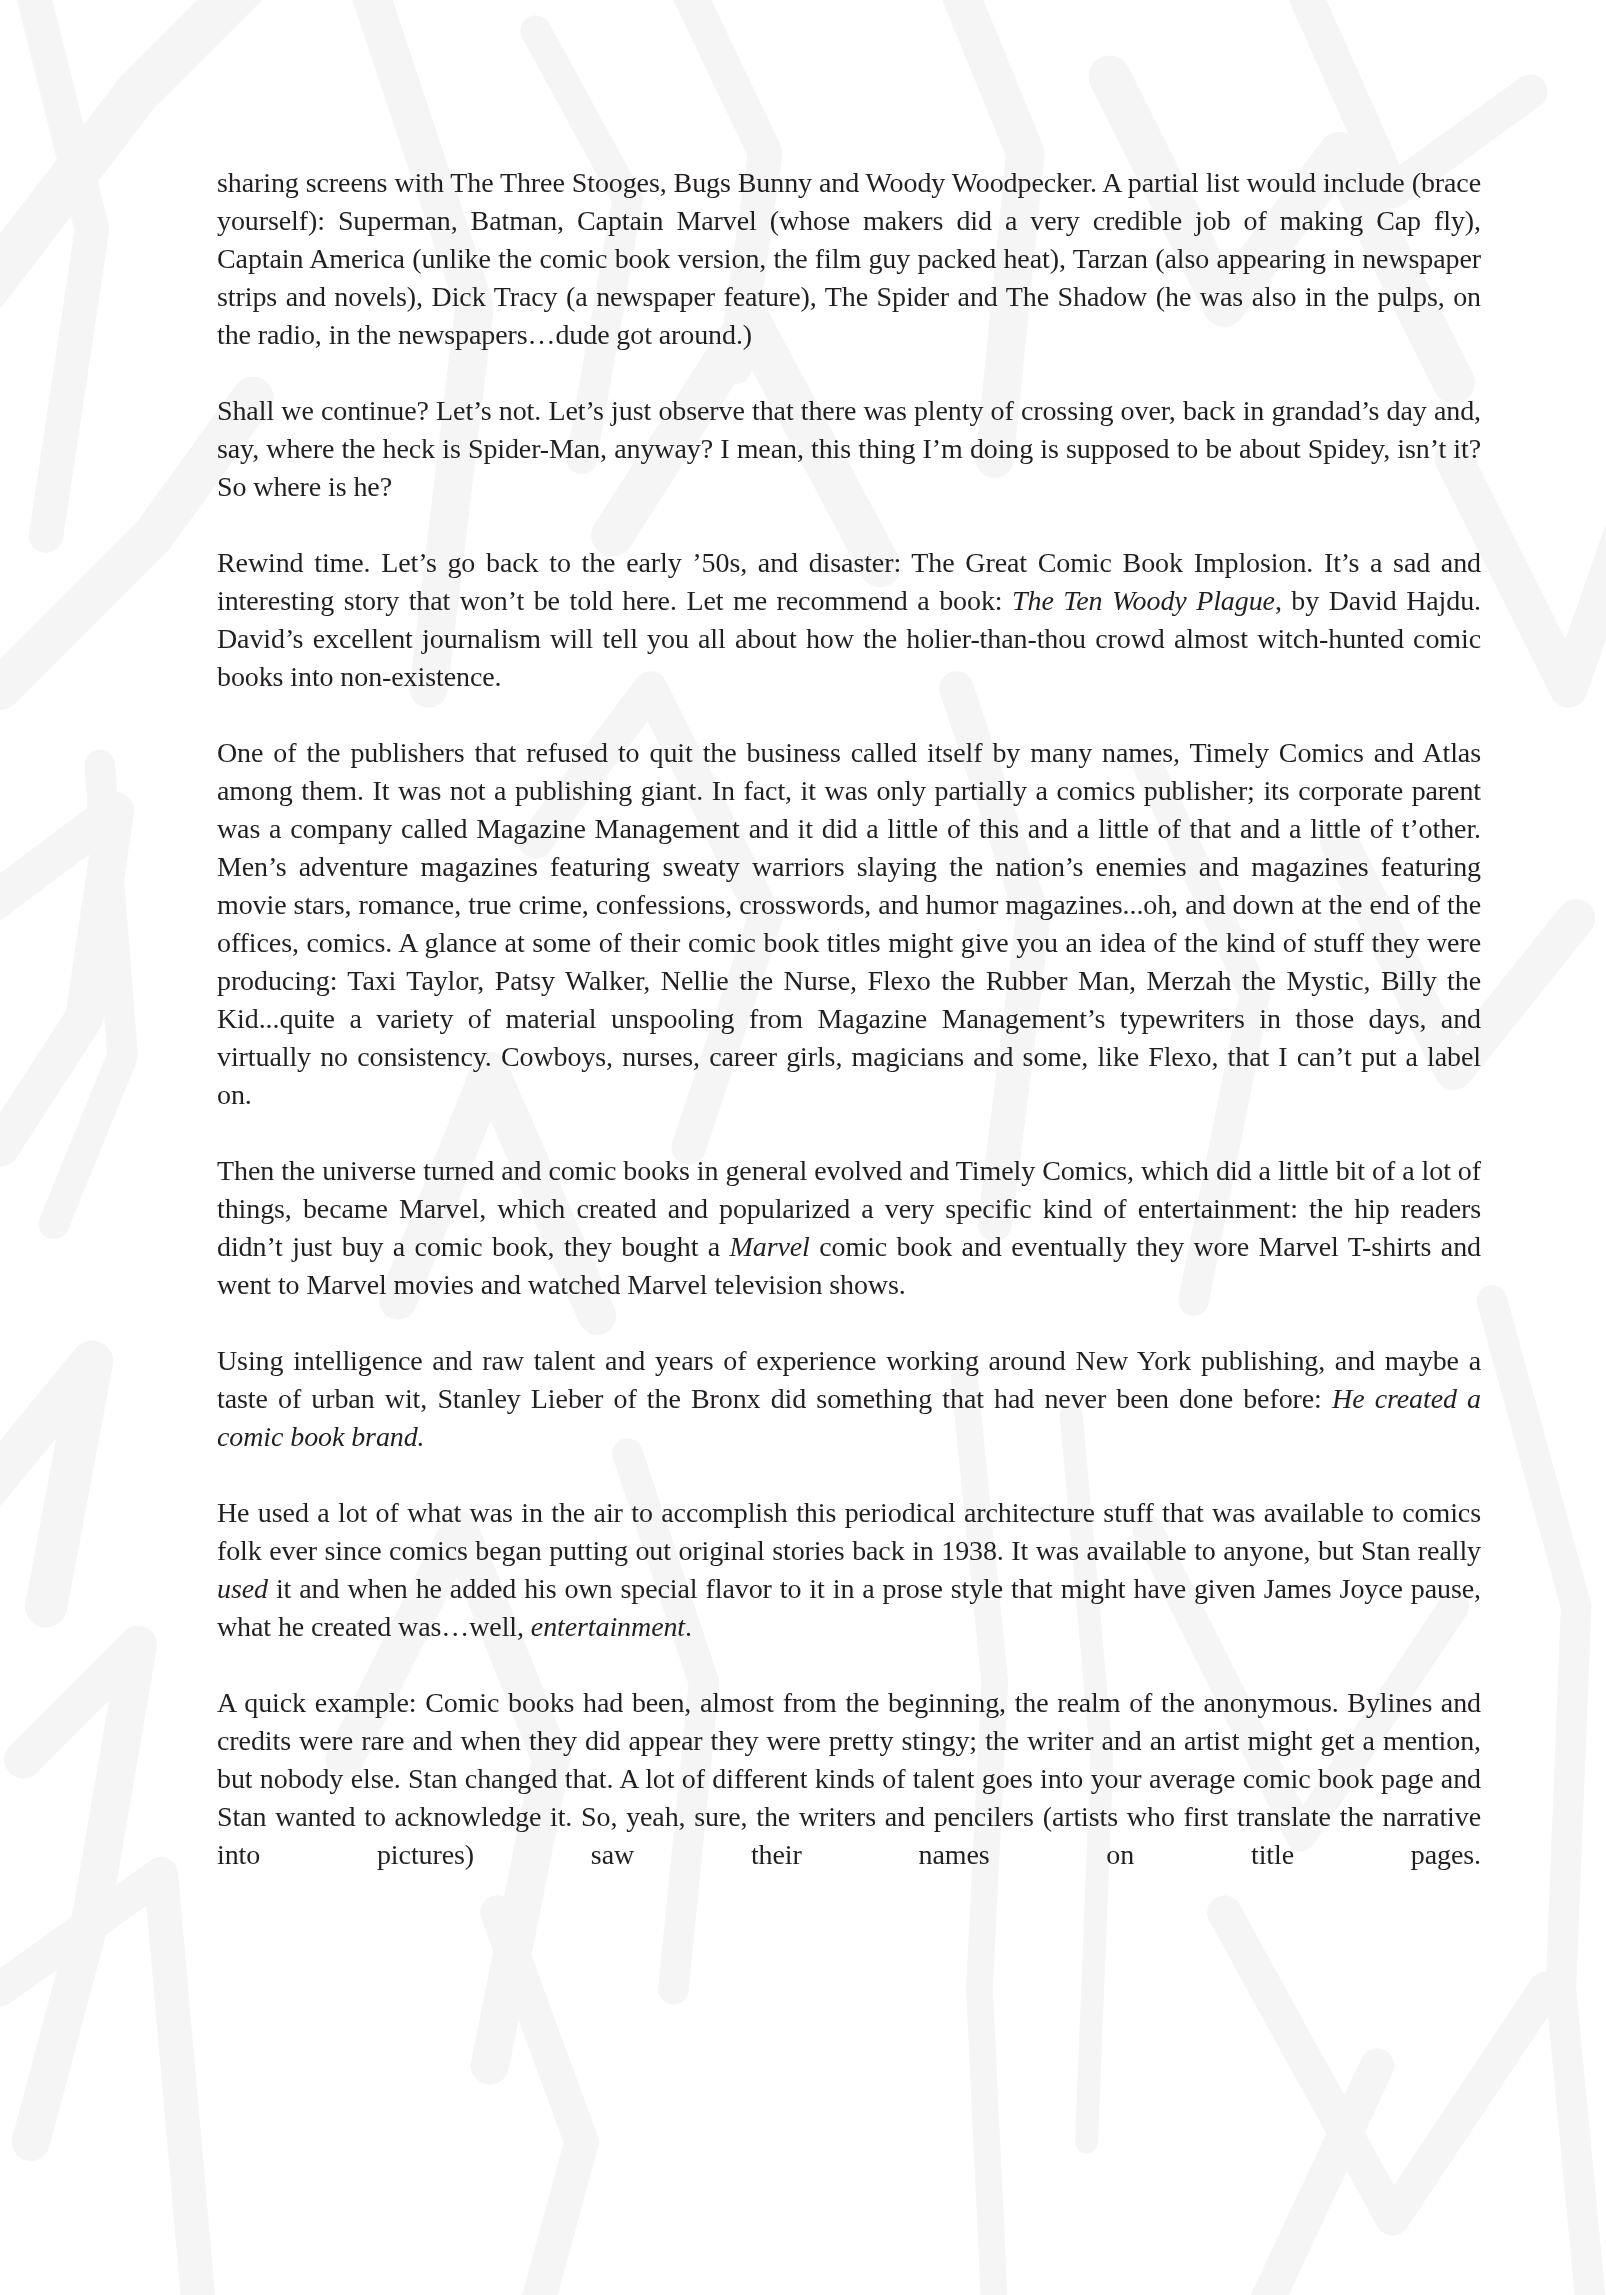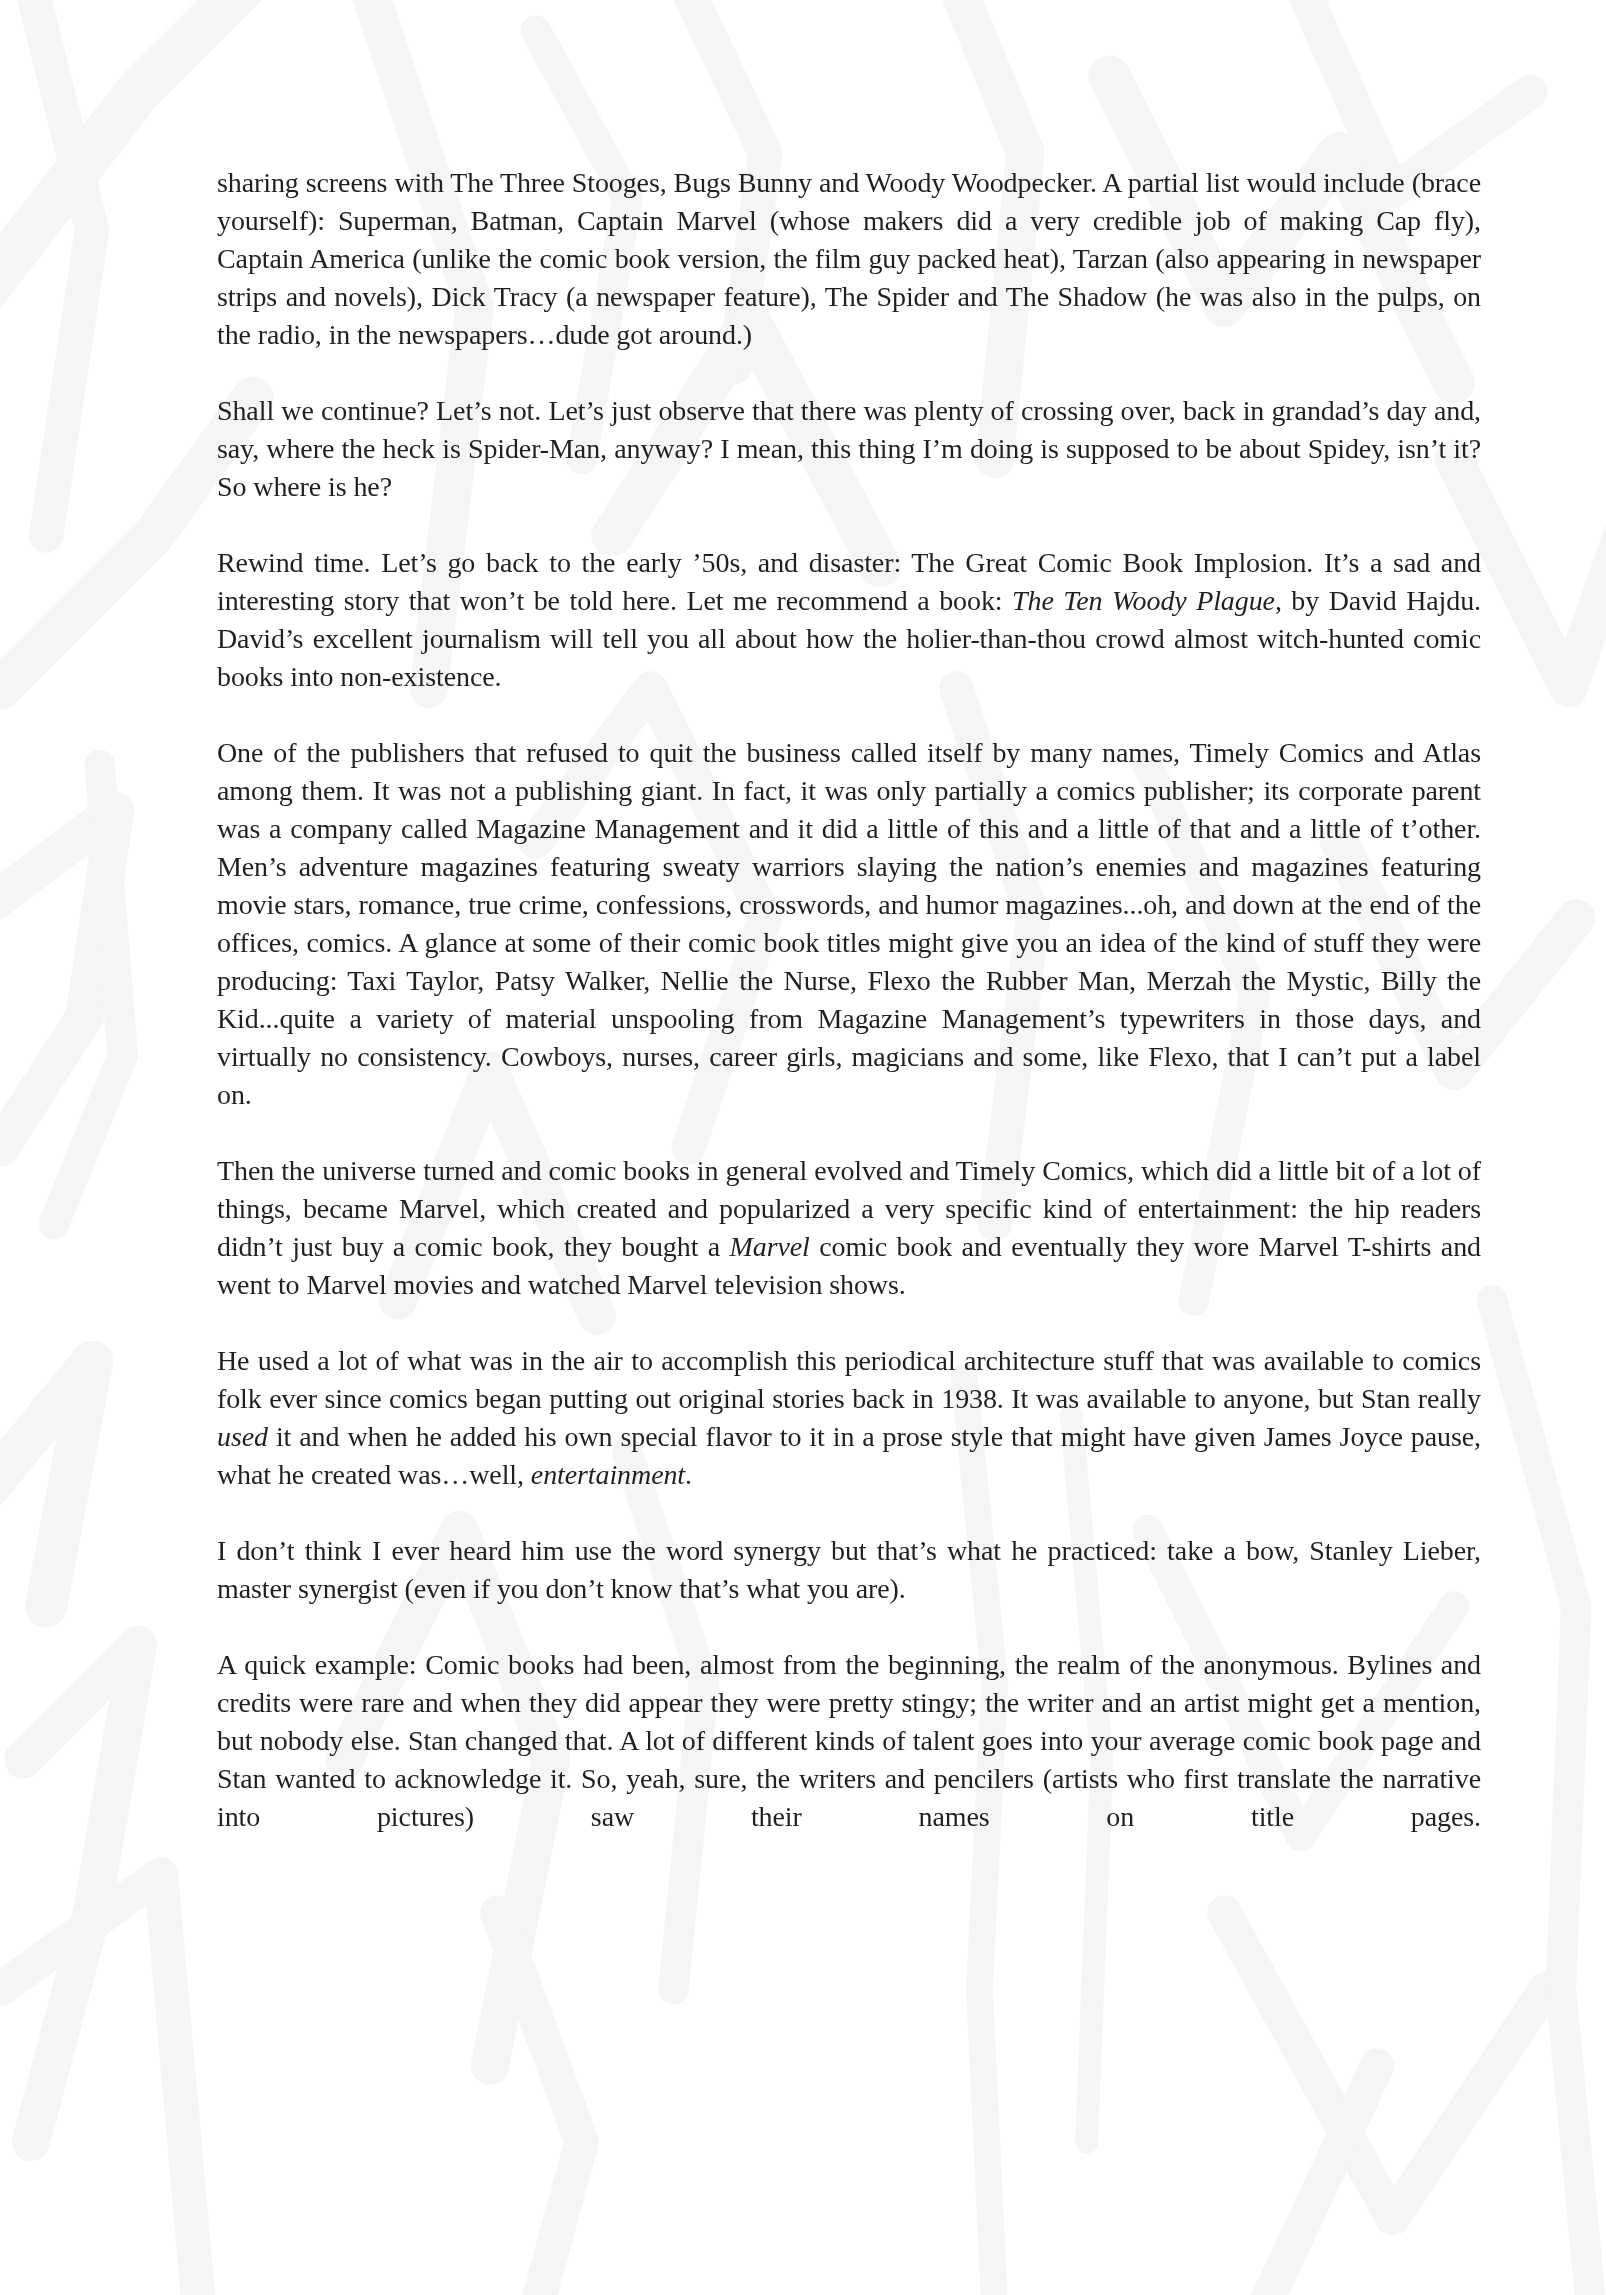--- a/index.html
+++ b/index.html
@@ -85,17 +85,17 @@
     <path d="M1800 2700 L1650 3020" stroke-width="45"></path>
   </g>
 </svg>
 
 <main class="page-body" style="color: rgb(35, 31, 32); margin-left: 45px;">
   <p><span>sharing screens with The Three Stooges, Bugs Bunny and Woody Woodpecker. A partial list would include (brace yourself): Superman, Batman, Captain Marvel (whose makers did a very credible job of making Cap fly), Captain America (unlike the comic book version, the film guy packed heat), Tarzan (also appearing in newspaper strips and novels), Dick Tracy (a newspaper feature), The Spider and The Shadow (he was also in the pulps, on the radio, in the newspapers…dude got around.)</span></p>
   <p><span>Shall we continue? Let’s not. Let’s just observe that there was plenty of crossing over, back in grandad’s day and, say, where the heck is Spider-Man, anyway? I mean, this thing I’m doing is supposed to be about Spidey, isn’t it? So where is he?</span></p>
   <p><span>Rewind time. Let’s go back to the early ’50s, and disaster: The Great Comic Book Implosion. It’s a sad and interesting story that won’t be told here. Let me recommend a book: </span><em>The Ten Woody Plague</em><span>, by David Hajdu. David’s excellent journalism will tell you all about how the holier-than-thou crowd almost witch-hunted comic books into non-existence.</span></p>
   <p><span>One of the publishers that refused to quit the business called itself by many names, Timely Comics and Atlas among them. It was not a publishing giant. In fact, it was only partially a comics publisher; its corporate parent was a company called Magazine Management and it did a little of this and a little of that and a little of t’other. Men’s adventure magazines featuring sweaty warriors slaying the nation’s enemies and magazines featuring movie stars, romance, true crime, confessions, crosswords, and humor magazines...oh, and down at the end of the offices, comics. A glance at some of their comic book titles might give you an idea of the kind of stuff they were producing: Taxi Taylor, Patsy Walker, Nellie the Nurse, Flexo the Rubber Man, Merzah the Mystic, Billy the Kid...quite a variety of material unspooling from Magazine Management’s typewriters in those days, and virtually no consistency. Cowboys, nurses, career girls, magicians and some, like Flexo, that I can’t put a label on.</span></p>
   <p><span>Then the universe turned and comic books in general evolved and Timely Comics, which did a little bit of a lot of things, became Marvel, which created and popularized a very specific kind of entertainment: the hip readers didn’t just buy a comic book, they bought a </span><em>Marvel</em><span> comic book and eventually they wore Marvel T-shirts and went to Marvel movies and watched Marvel television shows.</span></p>
+  <p><span>Using intelligence and raw talent and years of experience working around New York publishing, and maybe a taste of urban wit, Stanley Lieber of the Bronx did something that had never been done before: </span><em>He created a comic book brand.</em></p>
   <p><span>He used a lot of what was in the air to accomplish this periodical architecture stuff that was available to comics folk ever since comics began putting out original stories back in 1938. It was available to anyone, but Stan really </span><em>used</em><span> it and when he added his own special flavor to it in a prose style that might have given James Joyce pause, what he created was…well, </span><em>entertainment</em><span>.</span></p>
-  <p><span>I don’t think I ever heard him use the word synergy but that’s what he practiced: take a bow, Stanley Lieber, master synergist (even if you don’t know that’s what you are).</span></p>
   <p><span>A quick example: Comic books had been, almost from the beginning, the realm of the anonymous. Bylines and credits were rare and when they did appear they were pretty stingy; the writer and an artist might get a mention, but nobody else. Stan changed that. A lot of different kinds of talent goes into your average comic book page and Stan wanted to acknowledge it. So, yeah, sure, the writers and pencilers (artists who first translate the narrative into pictures) saw their names on title pages.</span></p>
 </main>
 
 
 </body></html>

